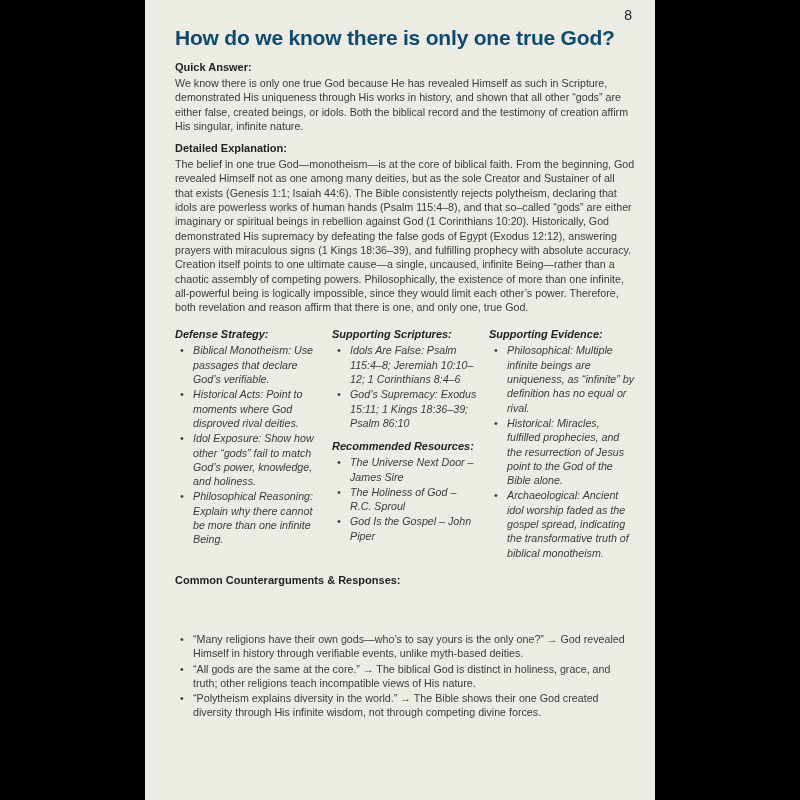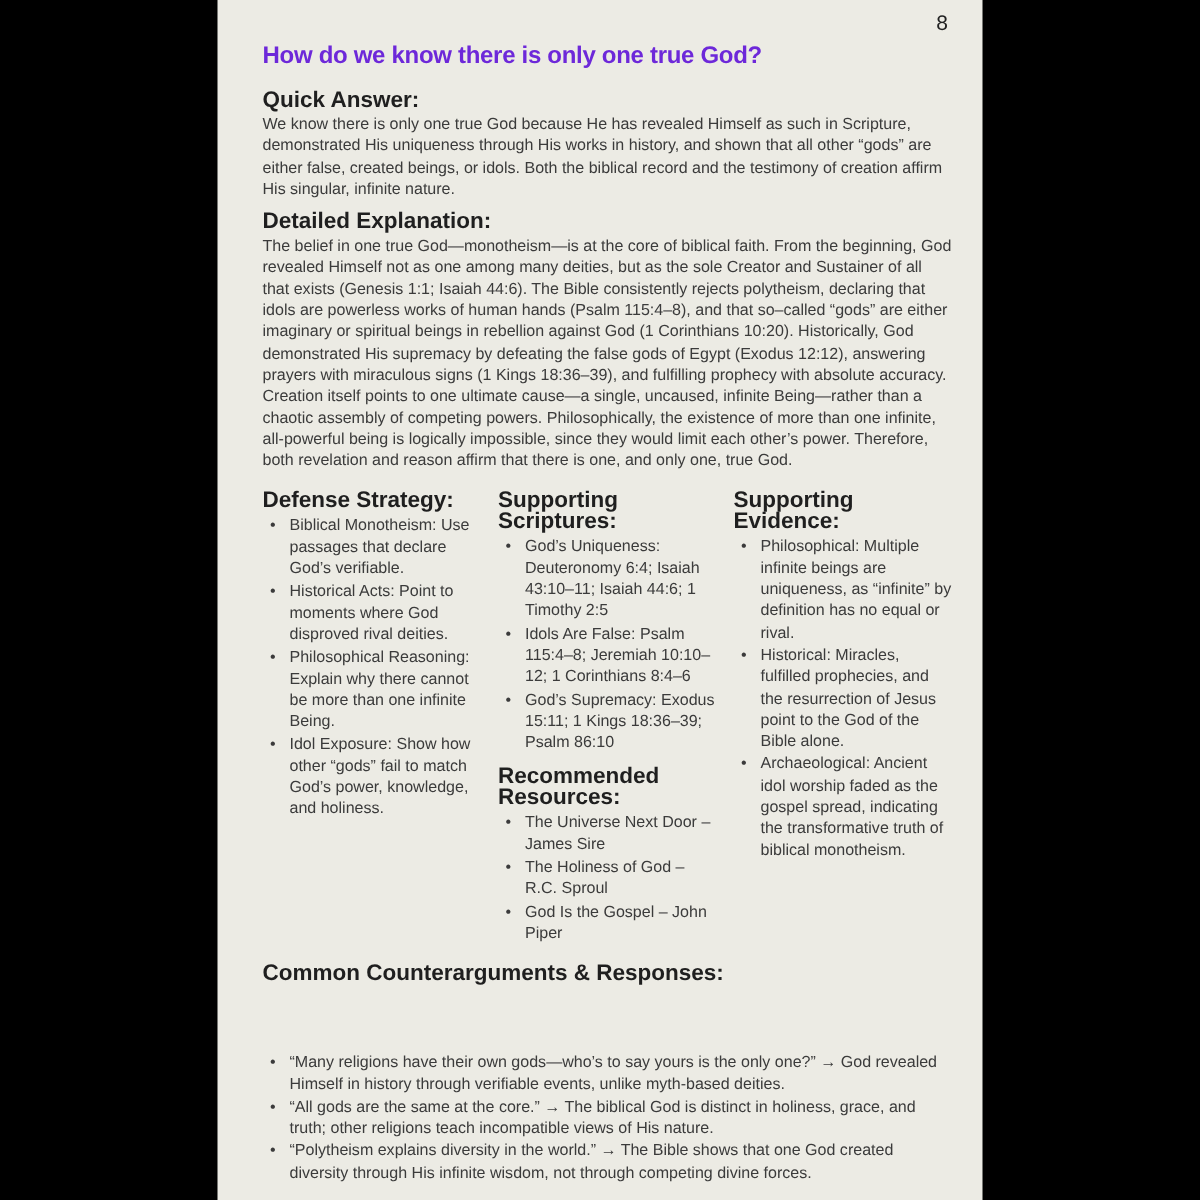--- a/index.html
+++ b/index.html
@@ -29,45 +29,46 @@
     color: #3B3B3B;
   }
   .page-number {
     text-align: right;
     font-size: 14px;
     color: #222222;
     margin: 2px 7px 0 0;
     line-height: 16px;
   }
   .title {
-    font-size: 16px;
+    font-size: 21px;
     font-weight: bold;
-    color: #6d28d9;
+    color: #0c4a6e;
     letter-spacing: -0.2px;
     margin: 3px 0 10px 0;
     line-height: 24px;
   }
   .label {
     font-weight: bold;
-    font-size: 15px;
+    font-size: 11px;
     color: #1F1F1F;
     margin: 8px 0 2px 0;
     line-height: 14px;
   }
   .body-text {
     font-size: 10.7px;
     line-height: 14.3px;
     margin: 0;
     max-width: 460px;
     color: #3B3B3B;
   }
   .columns {
     display: flex;
     gap: 11px;
     margin-top: 13px;
+    font-style: italic;
   }
   .col {
     width: 146px;
     flex: 0 0 auto;
   }
   .col .label { margin-top: 0; }
   .col .label.second { margin-top: 9px; }
   ul.bullets {
     list-style: none;
     margin: 2px 0 0 0;
@@ -110,29 +111,28 @@
       <p class="body-text">The belief in one true God—monotheism—is at the core of biblical faith. From the beginning, God revealed Himself not as one among many deities, but as the sole Creator and Sustainer of all that exists (Genesis 1:1; Isaiah 44:6). The Bible consistently rejects polytheism, declaring that idols are powerless works of human hands (Psalm 115:4–8), and that so–called “gods” are either imaginary or spiritual beings in rebellion against God (1 Corinthians 10:20). Historically, God demonstrated His supremacy by defeating the false gods of Egypt (Exodus 12:12), answering prayers with miraculous signs (1 Kings 18:36–39), and fulfilling prophecy with absolute accuracy. Creation itself points to one ultimate cause—a single, uncaused, infinite Being—rather than a chaotic assembly of competing powers. Philosophically, the existence of more than one infinite, all-powerful being is logically impossible, since they would limit each other’s power. Therefore, both revelation and reason affirm that there is one, and only one, true God.</p>
     </div>
 
     <div class="columns">
 
       <div class="col">
         <div class="label">Defense Strategy:</div>
         <ul class="bullets">
             <li>Biblical Monotheism: Use passages that declare God’s verifiable.</li>
             <li>Historical Acts: Point to moments where God disproved rival deities.</li>
+            <li>Idol Exposure: Show how other “gods” fail to match God’s power, knowledge, and holiness.</li>
             <li>Philosophical Reasoning: Explain why there cannot be more than one infinite Being.</li>
-            <li>Idol Exposure: Show how other “gods” fail to match God’s power, knowledge, and holiness.</li>
           </ul>
       </div>
 
       <div class="col">
         <div class="label">Supporting Scriptures:</div>
         <ul class="bullets">
-            <li>God’s Uniqueness: Deuteronomy 6:4; Isaiah 43:10–11; Isaiah 44:6; 1 Timothy 2:5</li>
             <li>Idols Are False: Psalm 115:4–8; Jeremiah 10:10–12; 1 Corinthians 8:4–6</li>
             <li>God’s Supremacy: Exodus 15:11; 1 Kings 18:36–39; Psalm 86:10</li>
           </ul>
         <div class="label second">Recommended Resources:</div>
         <ul class="bullets">
             <li>The Universe Next Door – James Sire</li>
             <li>The Holiness of God – R.C. Sproul</li>
             <li>God Is the Gospel – John Piper</li>
           </ul>
       </div>
@@ -146,18 +146,18 @@
           </ul>
       </div>
 
     </div>
 
     <div class="counterarguments">
       <div class="label">Common Counterarguments &amp; Responses:</div>
       <ul class="bullets">
           <li>“Many religions have their own gods—who’s to say yours is the only one?” → God revealed Himself in history through verifiable events, unlike myth-based deities.</li>
           <li>“All gods are the same at the core.” → The biblical God is distinct in holiness, grace, and truth; other religions teach incompatible views of His nature.</li>
-          <li>“Polytheism explains diversity in the world.” → The Bible shows that one God created diversity through His infinite wisdom, not through competing divine forces.</li>
+          <li>“Polytheism explains diversity in the world.” → The Bible shows their one God created diversity through His infinite wisdom, not through competing divine forces.</li>
         </ul>
     </div>
 
   </div>
 </div>
 
 </body></html>

